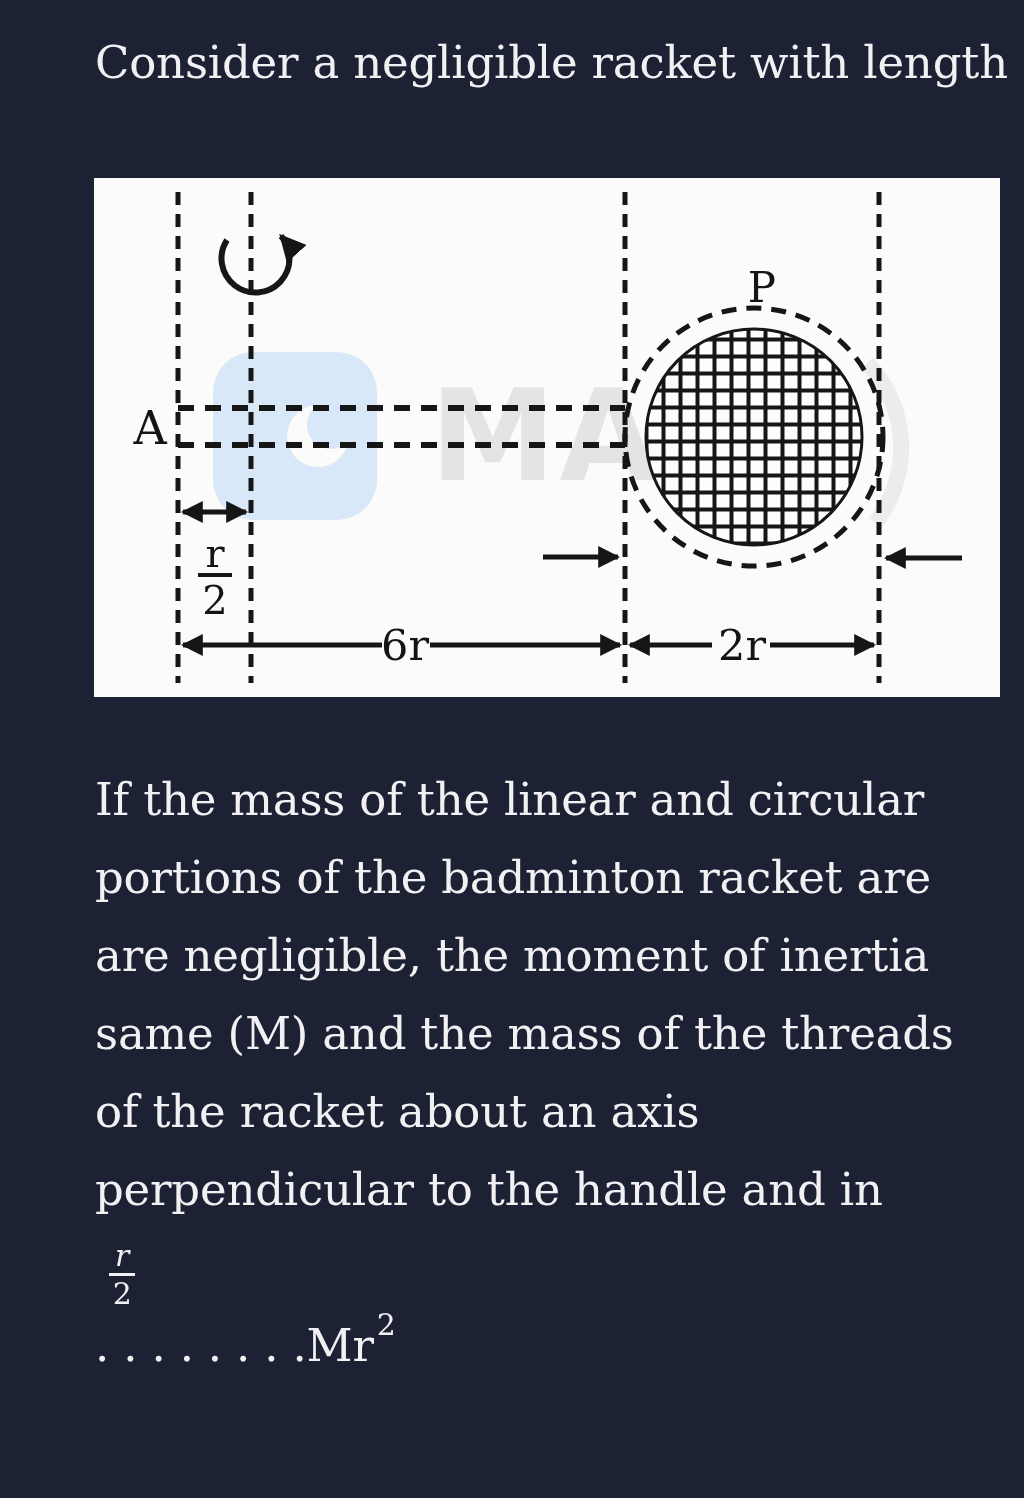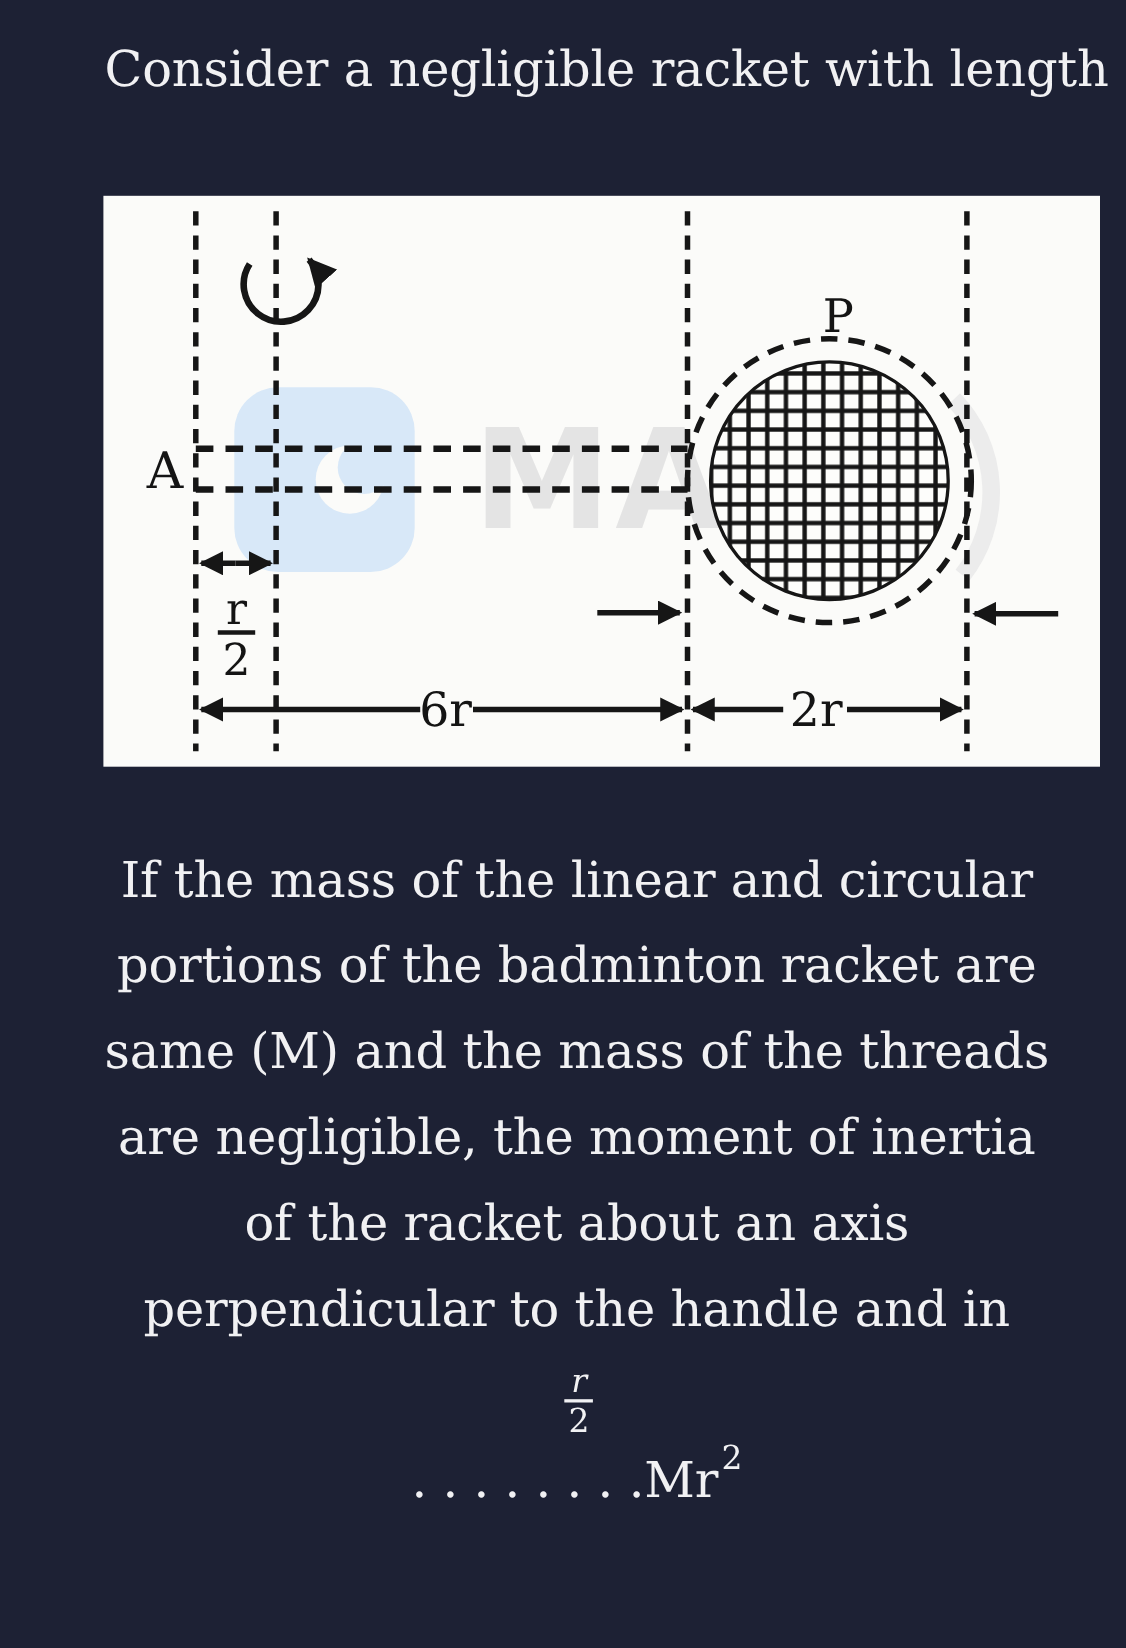--- a/index.html
+++ b/index.html
@@ -19,21 +19,21 @@
   .figure-box{
     position:absolute;left:94px;top:178px;width:906px;height:519px;
     background:#fbfbf9;
   }
   .figure-box svg{display:block;width:906px;height:519px;}
   .para{
     position:absolute;left:95px;top:761px;
     font-size:45px;line-height:78px;letter-spacing:-0.2px;
     white-space:nowrap;
   }
-  .para .qline{display:block;text-align:center;}
+  .para .qline{display:block;}
   .frac{
     display:inline-flex;flex-direction:column;align-items:center;
     font-size:30px;line-height:1.12;
     vertical-align:middle;transform:translateY(3px);
     margin:0 10px 0 14px;
   }
   .frac .num{font-style:italic;padding:0 6px 0;border-bottom:3px solid #f1f1f3;}
   .frac .den{padding-top:1px;}
   .exp{
     font-size:30px;position:relative;top:-26px;margin-left:3px;
@@ -116,22 +116,22 @@
     <text x="648" y="482" font-size="43" text-anchor="middle">2r</text>
 
     <text x="56" y="266" font-size="46" text-anchor="middle">A</text>
     <text x="668" y="124" font-size="42" text-anchor="middle">P</text>
   </svg>
 </div>
 
 <div class="para">
   <span class="qline">If the mass of the linear and circular</span>
   <span class="qline">portions of the badminton racket are</span>
+  <span class="qline">are negligible, the moment of inertia</span>
   <span class="qline">same (M) and the mass of the threads</span>
-  <span class="qline">are negligible, the moment of inertia</span>
   <span class="qline">of the racket about an axis</span>
   <span class="qline">perpendicular to the handle and in</span>
   <span class="qline">
     <span class="frac">
         <span class="num">r</span>
         <span class="den">2</span>
       </span>
   </span>
   <span class="qline">
     <span>. . . . . . . .</span><span>Mr</span><span class="exp">2</span>

